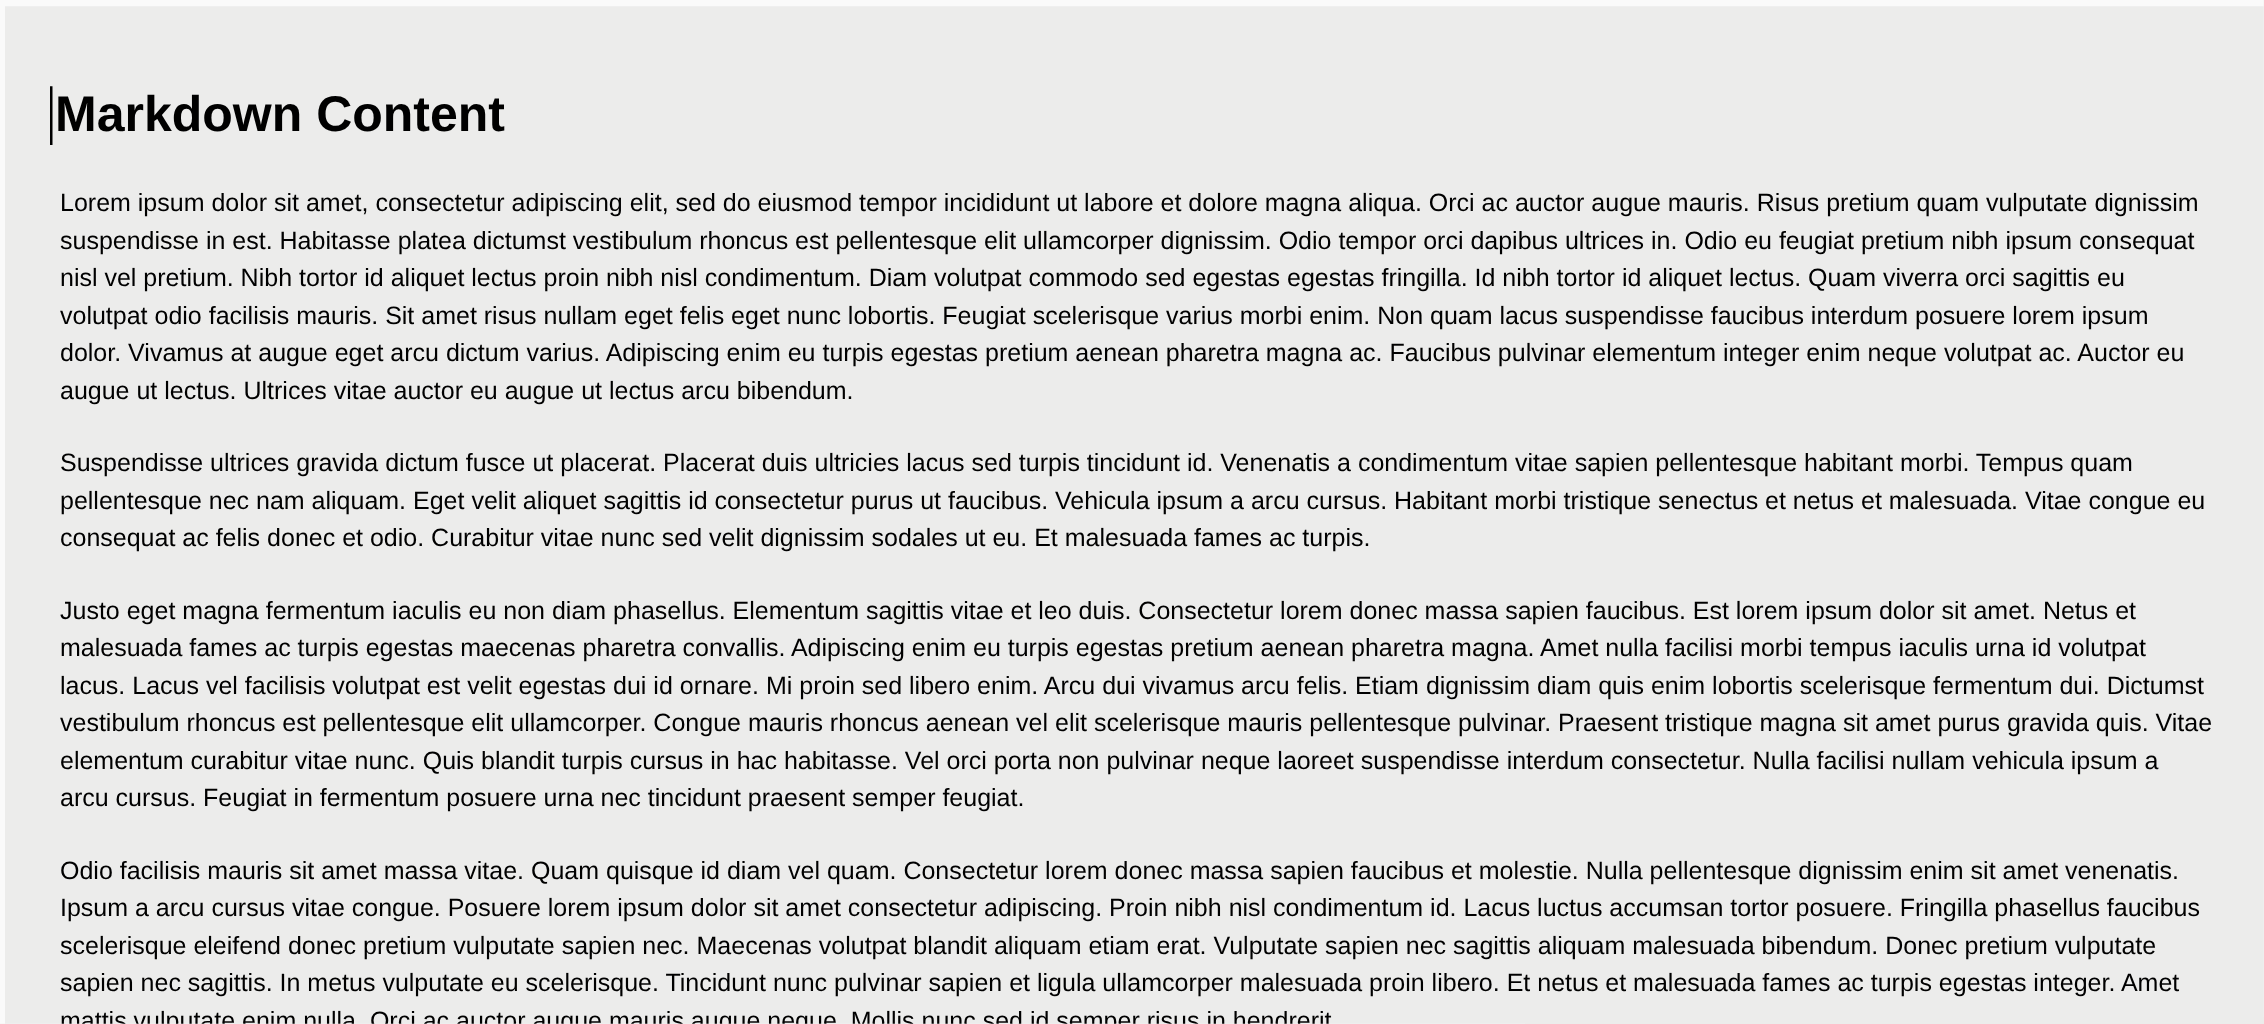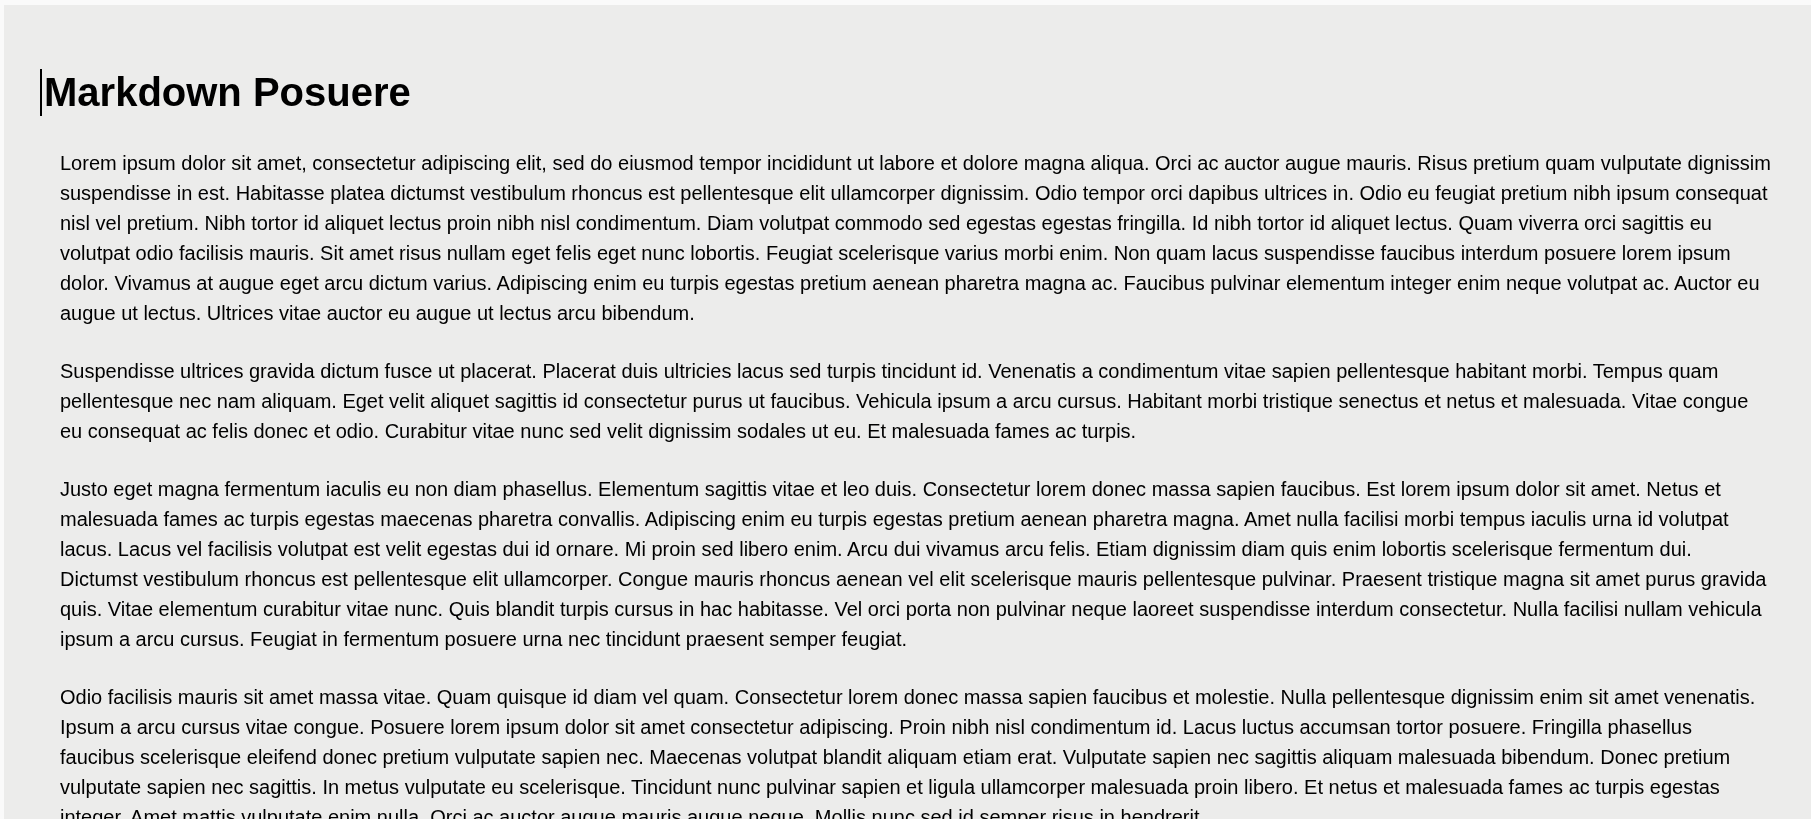--- a/index.html
+++ b/index.html
@@ -36,34 +36,34 @@
   }
   .caret {
     position: absolute;
     left: -4px;
     top: 1px;
     width: 2px;
     height: 47px;
     background: #000000;
   }
   p.doc-paragraph {
-    margin: 0 0 28px 16px;
+    margin: 0 0 28px 4px;
     font-size: 20px;
     line-height: 30px;
     font-weight: normal;
   }
 </style>
 </head>
 <body>
 
 <div class="markdown-preview">
 
   <h1 class="doc-title">
     <span class="caret"></span>
-    <span>Markdown Posuere</span>
+    <span>Markdown Content</span>
   </h1>
 
   <p class="doc-paragraph">Lorem ipsum dolor sit amet, consectetur adipiscing elit, sed do eiusmod tempor incididunt ut labore et dolore magna aliqua. Orci ac auctor augue mauris. Risus pretium quam vulputate dignissim suspendisse in est. Habitasse platea dictumst vestibulum rhoncus est pellentesque elit ullamcorper dignissim. Odio tempor orci dapibus ultrices in. Odio eu feugiat pretium nibh ipsum consequat nisl vel pretium. Nibh tortor id aliquet lectus proin nibh nisl condimentum. Diam volutpat commodo sed egestas egestas fringilla. Id nibh tortor id aliquet lectus. Quam viverra orci sagittis eu volutpat odio facilisis mauris. Sit amet risus nullam eget felis eget nunc lobortis. Feugiat scelerisque varius morbi enim. Non quam lacus suspendisse faucibus interdum posuere lorem ipsum dolor. Vivamus at augue eget arcu dictum varius. Adipiscing enim eu turpis egestas pretium aenean pharetra magna ac. Faucibus pulvinar elementum integer enim neque volutpat ac. Auctor eu augue ut lectus. Ultrices vitae auctor eu augue ut lectus arcu bibendum.</p>
 
   <p class="doc-paragraph">Suspendisse ultrices gravida dictum fusce ut placerat. Placerat duis ultricies lacus sed turpis tincidunt id. Venenatis a condimentum vitae sapien pellentesque habitant morbi. Tempus quam pellentesque nec nam aliquam. Eget velit aliquet sagittis id consectetur purus ut faucibus. Vehicula ipsum a arcu cursus. Habitant morbi tristique senectus et netus et malesuada. Vitae congue eu consequat ac felis donec et odio. Curabitur vitae nunc sed velit dignissim sodales ut eu. Et malesuada fames ac turpis.</p>
 
   <p class="doc-paragraph">Justo eget magna fermentum iaculis eu non diam phasellus. Elementum sagittis vitae et leo duis. Consectetur lorem donec massa sapien faucibus. Est lorem ipsum dolor sit amet. Netus et malesuada fames ac turpis egestas maecenas pharetra convallis. Adipiscing enim eu turpis egestas pretium aenean pharetra magna. Amet nulla facilisi morbi tempus iaculis urna id volutpat lacus. Lacus vel facilisis volutpat est velit egestas dui id ornare. Mi proin sed libero enim. Arcu dui vivamus arcu felis. Etiam dignissim diam quis enim lobortis scelerisque fermentum dui. Dictumst vestibulum rhoncus est pellentesque elit ullamcorper. Congue mauris rhoncus aenean vel elit scelerisque mauris pellentesque pulvinar. Praesent tristique magna sit amet purus gravida quis. Vitae elementum curabitur vitae nunc. Quis blandit turpis cursus in hac habitasse. Vel orci porta non pulvinar neque laoreet suspendisse interdum consectetur. Nulla facilisi nullam vehicula ipsum a arcu cursus. Feugiat in fermentum posuere urna nec tincidunt praesent semper feugiat.</p>
 
   <p class="doc-paragraph">Odio facilisis mauris sit amet massa vitae. Quam quisque id diam vel quam. Consectetur lorem donec massa sapien faucibus et molestie. Nulla pellentesque dignissim enim sit amet venenatis. Ipsum a arcu cursus vitae congue. Posuere lorem ipsum dolor sit amet consectetur adipiscing. Proin nibh nisl condimentum id. Lacus luctus accumsan tortor posuere. Fringilla phasellus faucibus scelerisque eleifend donec pretium vulputate sapien nec. Maecenas volutpat blandit aliquam etiam erat. Vulputate sapien nec sagittis aliquam malesuada bibendum. Donec pretium vulputate sapien nec sagittis. In metus vulputate eu scelerisque. Tincidunt nunc pulvinar sapien et ligula ullamcorper malesuada proin libero. Et netus et malesuada fames ac turpis egestas integer. Amet mattis vulputate enim nulla. Orci ac auctor augue mauris augue neque. Mollis nunc sed id semper risus in hendrerit</p>
 

